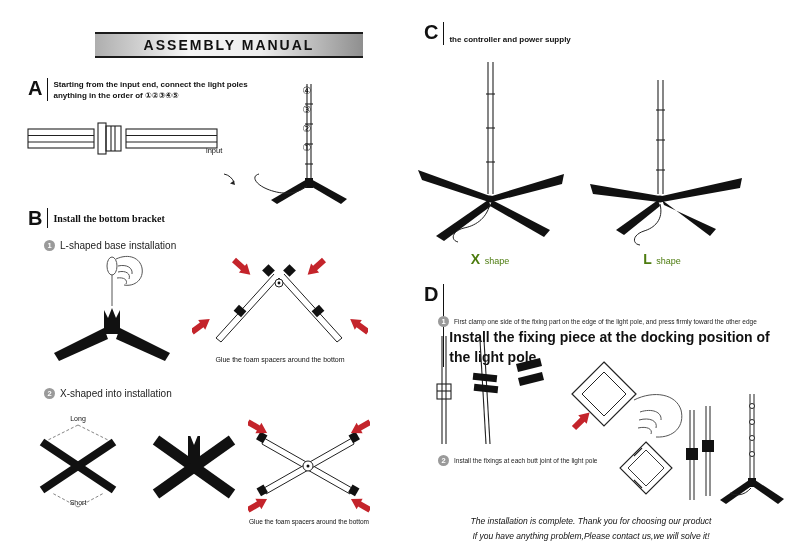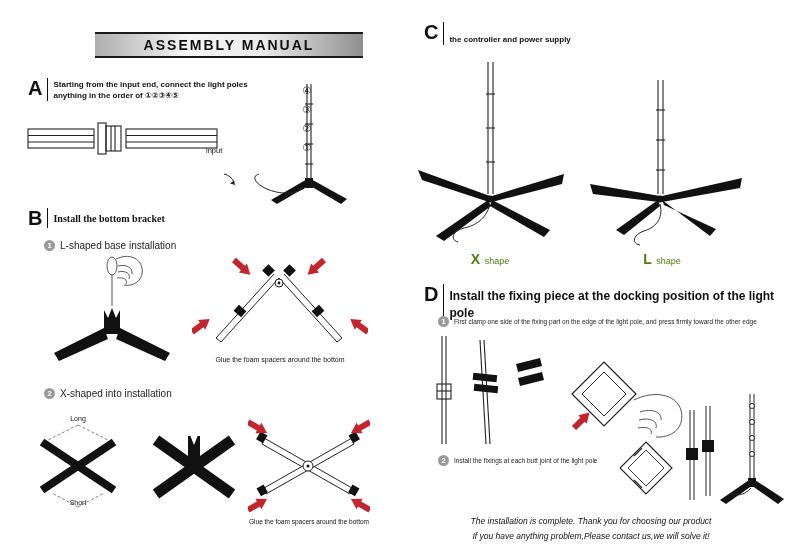--- a/index.html
+++ b/index.html
@@ -245,21 +245,21 @@
     <path d="M72 126 C 76 142, 66 150, 56 153 C 44 157, 44 166, 52 167" fill="none" stroke="#222" stroke-width="1"></path>
   </svg>
   <div class="abs shape-label" style="left:630px; top:250px; width:64px;">
     <b class="big">L</b>
     <span class="small">shape</span>
   </div>
 
   <div class="abs sec-head" style="left:424px; top:284px; width:360px;">
     <span class="sec-letter">D</span>
     <span class="sec-bar"></span>
-    <span class="sec-text" style="font-size:12px; padding-top:4px;">Install the fixing piece at the docking position of the light pole</span>
+    <span class="sec-text" style="font-size:14px; padding-top:4px;margin-top:40px;">Install the fixing piece at the docking position of the light pole</span>
   </div>
 
   <div class="abs step" style="left:438px; top:316px;">
     <span class="badge">1</span>
     <span class="step-text-sm">First clamp one side of the fixing part on the edge of the light pole, and press firmly toward the other edge</span>
   </div>
 
   <svg class="abs" style="left:428px; top:332px;" width="356" height="118" viewBox="0 0 356 118">
     <g fill="none" stroke="#222" stroke-width="1.1">
       <line x1="14" y1="4" x2="14" y2="112"></line>

